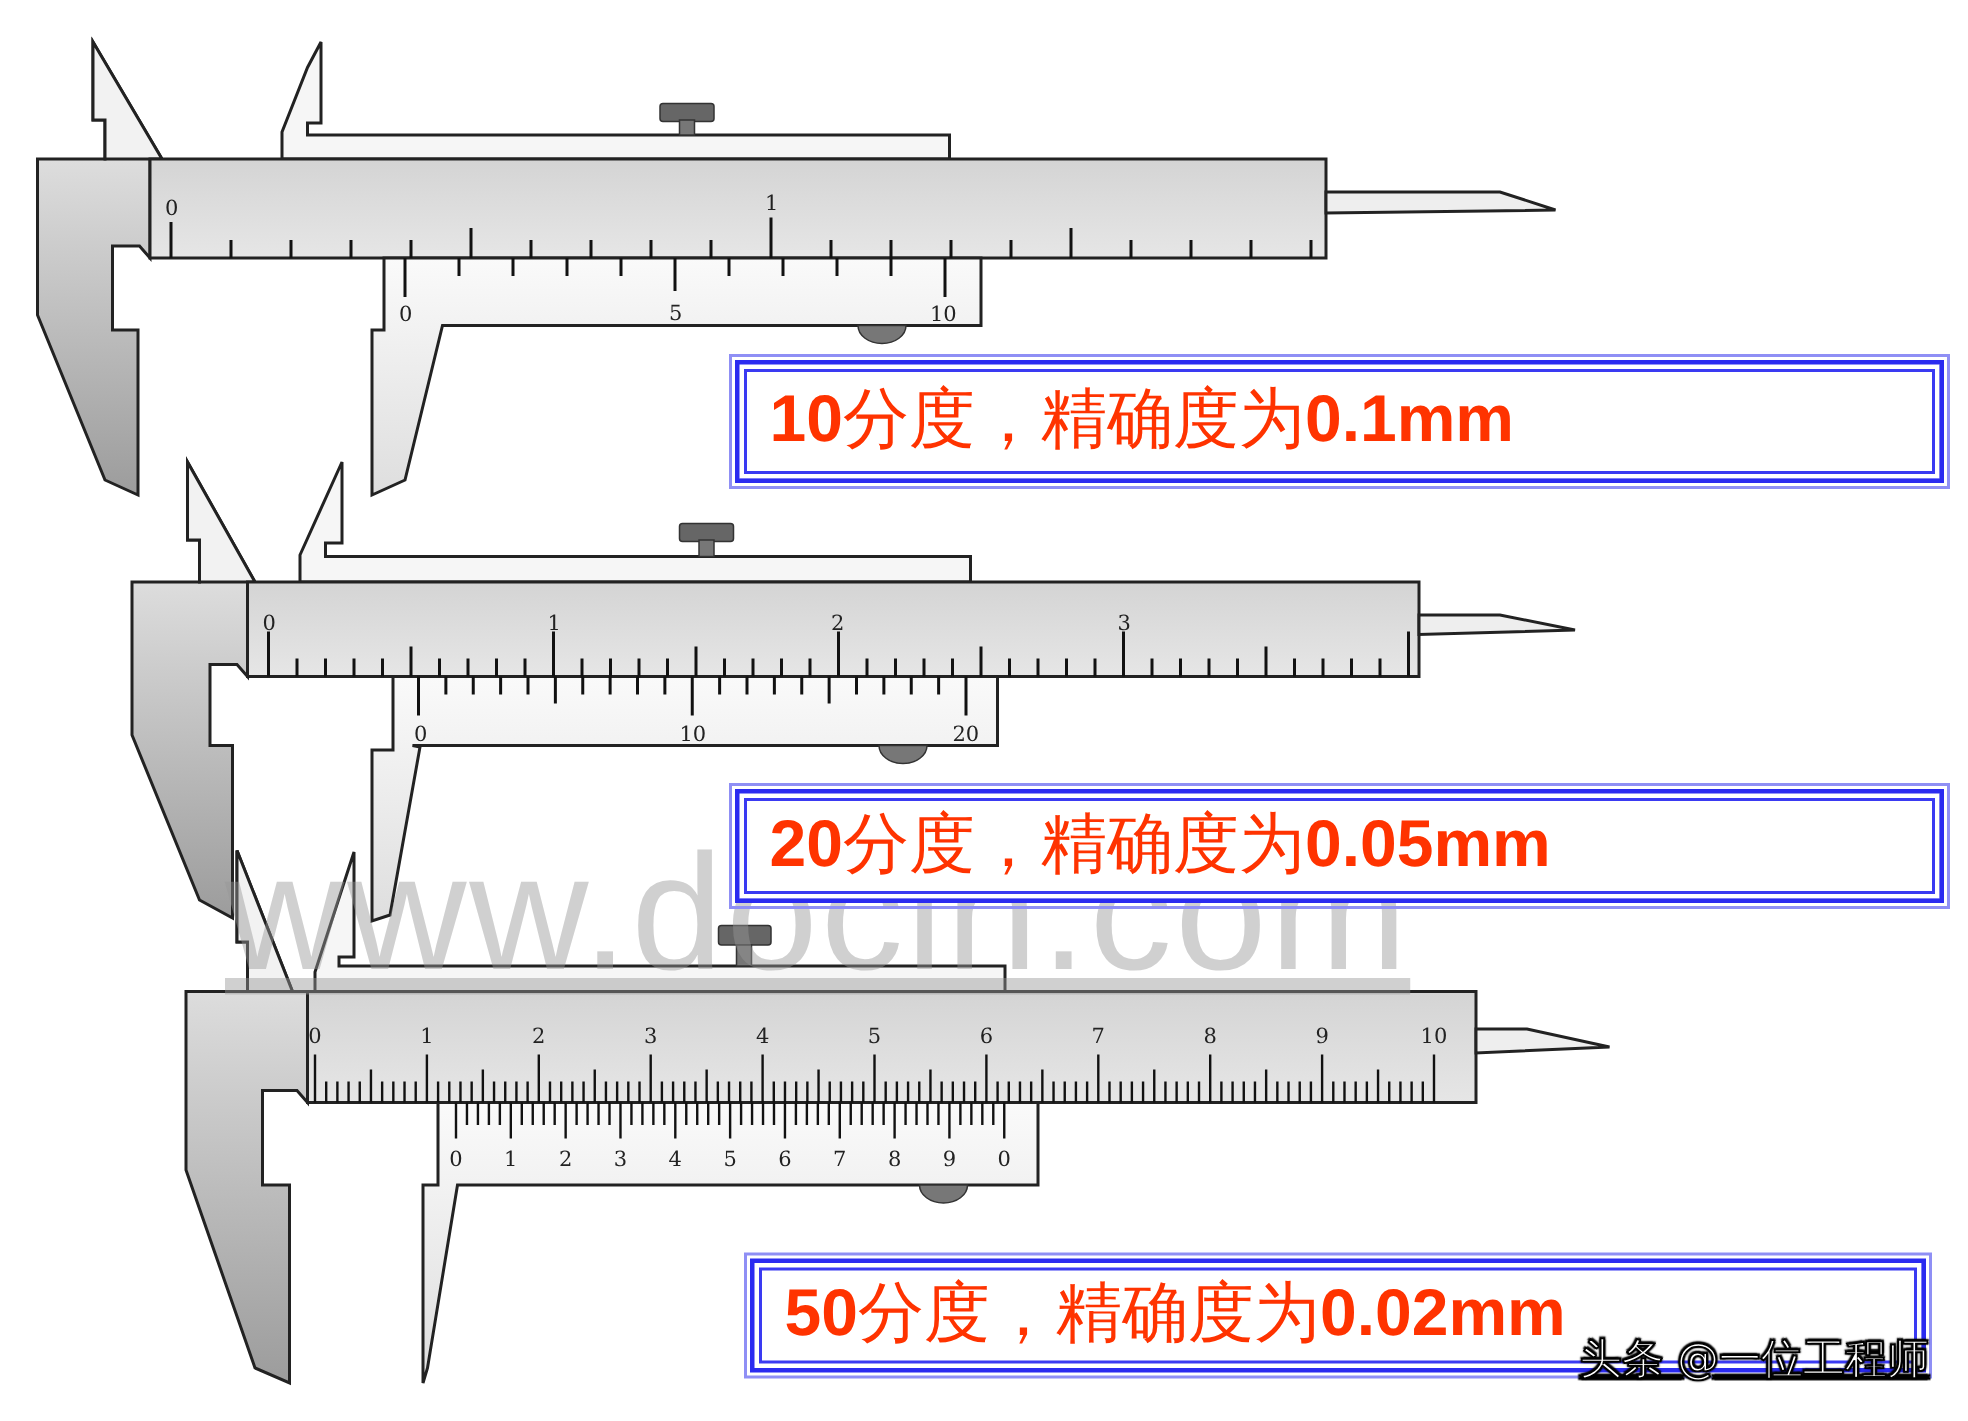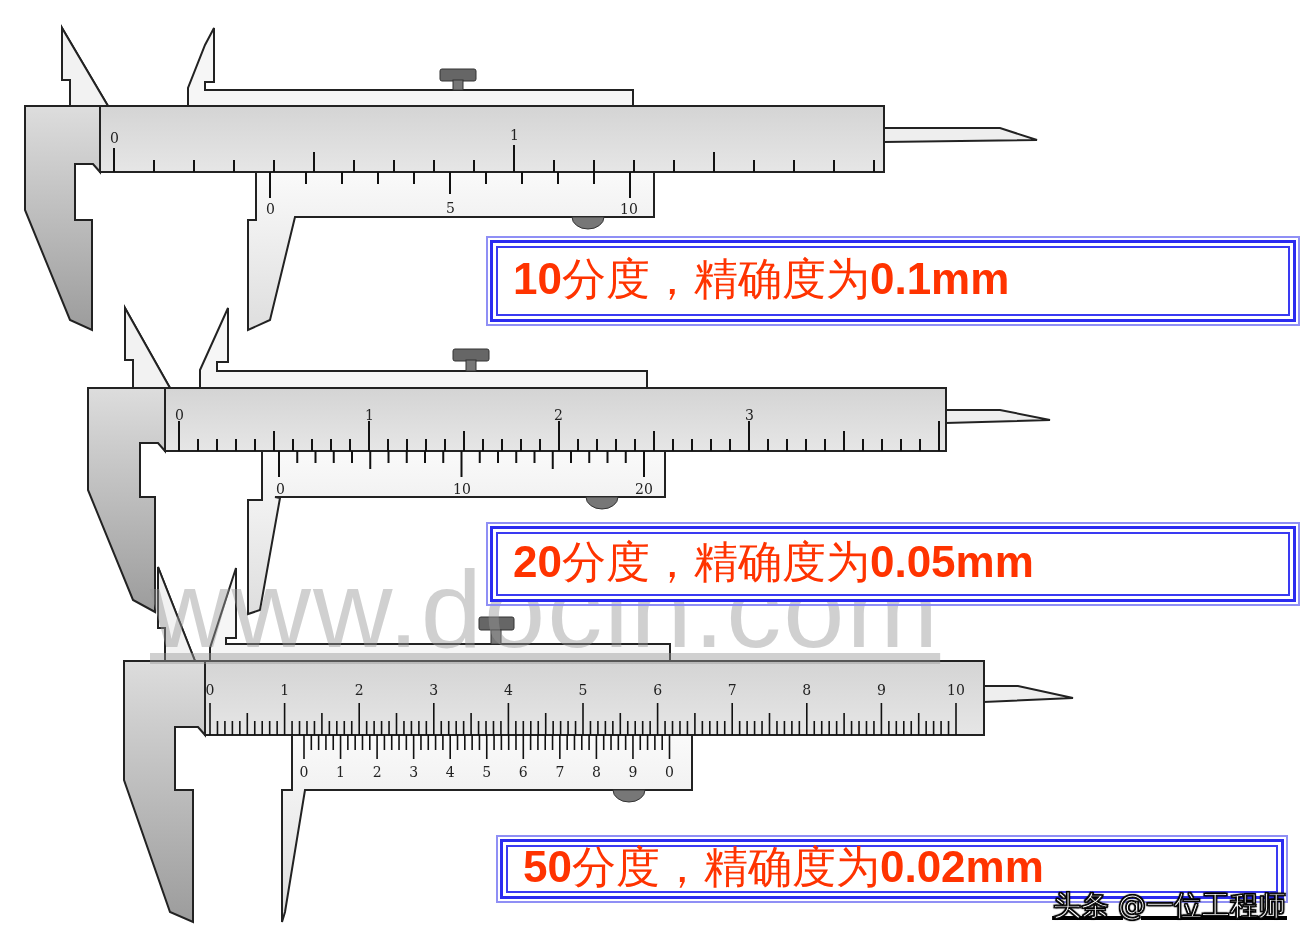--- a/index.html
+++ b/index.html
@@ -383,17 +383,17 @@
 <div class="watermark">www.docin.com</div>
 
 <div class="label-box" style="left:490px; top:240px; width:806px; height:82px;">
   <div class="label-text"><b>10</b><span>分度，精确度为</span><b>0.1mm</b></div>
 </div>
 
 <div class="label-box" style="left:490px; top:526px; width:806px; height:76px;">
   <div class="label-text"><b>20</b><span>分度，精确度为</span><b>0.05mm</b></div>
 </div>
 
-<div class="label-box" style="left:500px; top:839px; width:784px; height:60px;">
+<div class="label-box" style="left:500px; top:839px; width:784px; height:76px;">
   <div class="label-text"><b>50</b><span>分度，精确度为</span><b>0.02mm</b></div>
 </div>
 
 <div class="credit">头条 @一位工程师</div>
 
 </body></html>

